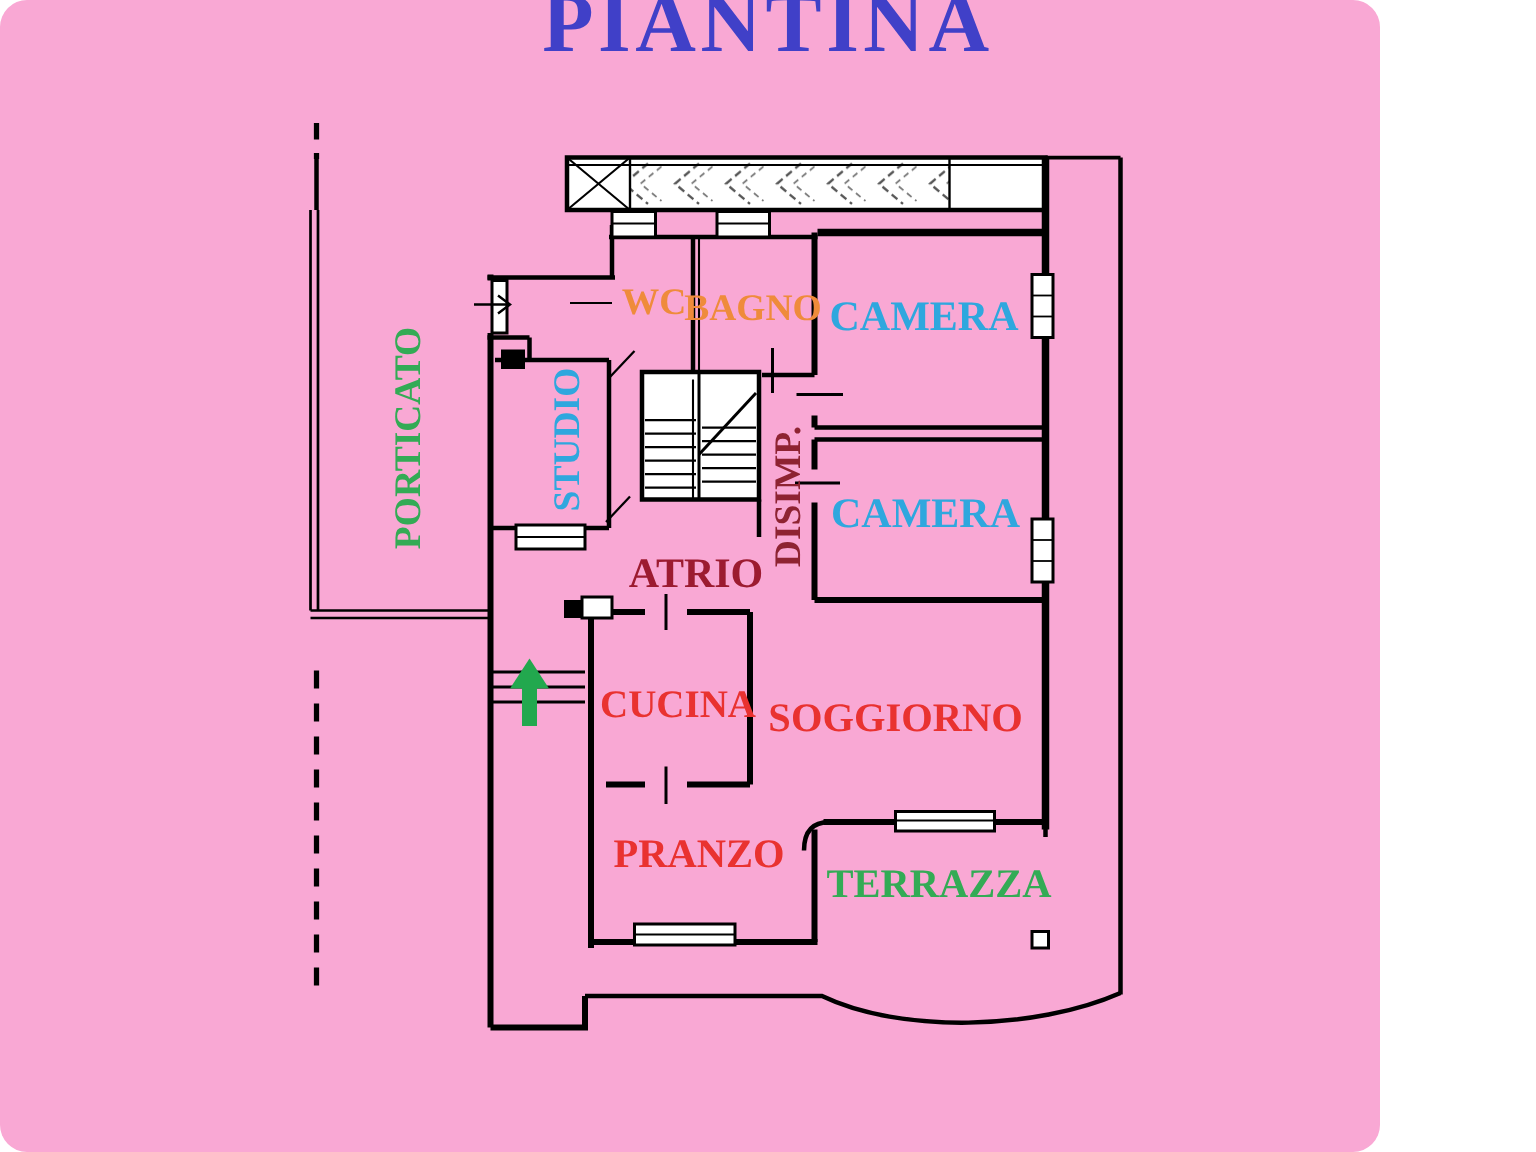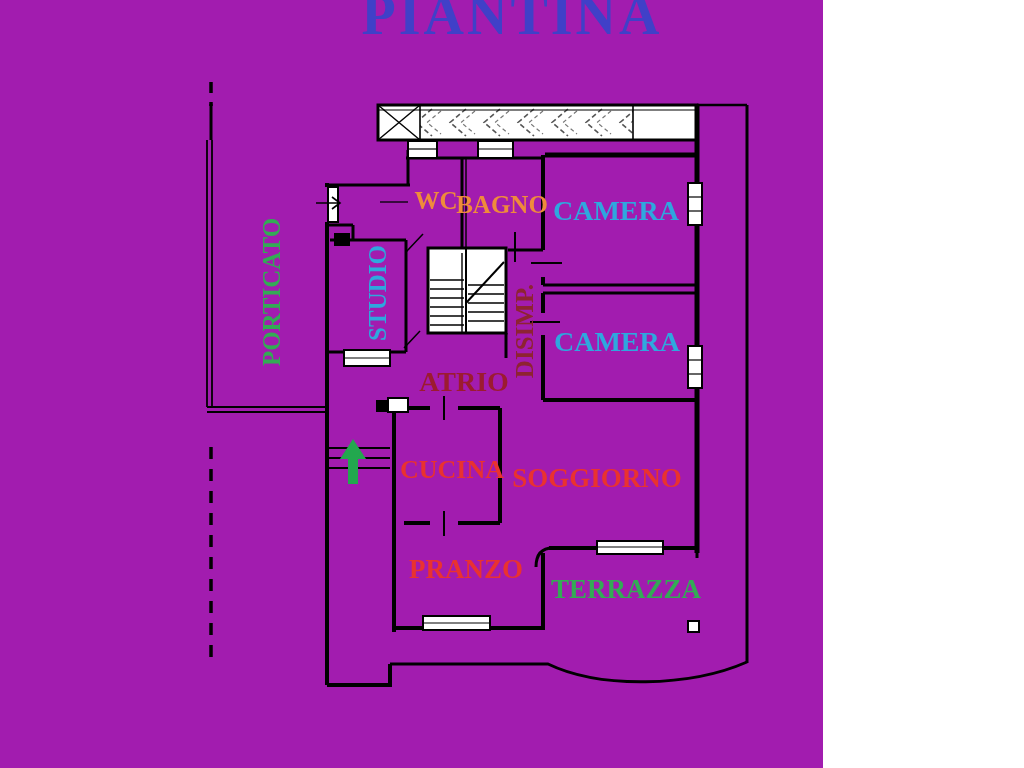--- a/index.html
+++ b/index.html
@@ -1,16 +1,16 @@
 <!DOCTYPE html>
 <html><head>
 <meta charset="utf-8">
 <style>
   html,body{margin:0;padding:0;background:#ffffff;}
-  .stage{position:relative;width:823px;height:768px;background:#a21caf;overflow:hidden;}
+  .stage{position:relative;width:920px;height:768px;background:#f9a8d4;overflow:hidden;border-radius:18px;}
   svg text{font-family:"Liberation Serif","DejaVu Serif",serif;font-weight:bold;}
   .wall{stroke:#000000;fill:none;}
   .thin{stroke:#000000;fill:none;}
 </style>
 </head>
 <body>
 
 <div class="stage">
 <svg width="1024" height="768" viewBox="0 0 1024 768" xmlns="http://www.w3.org/2000/svg">
 

